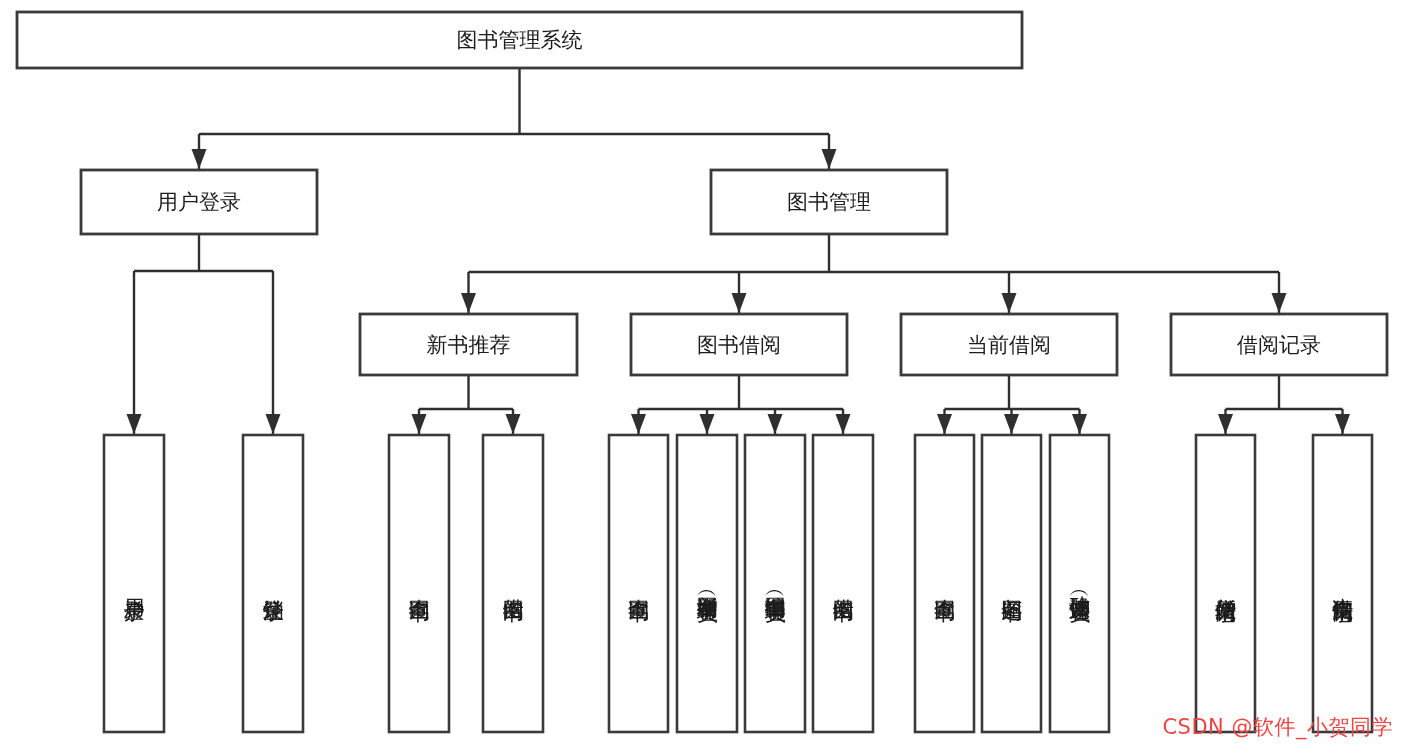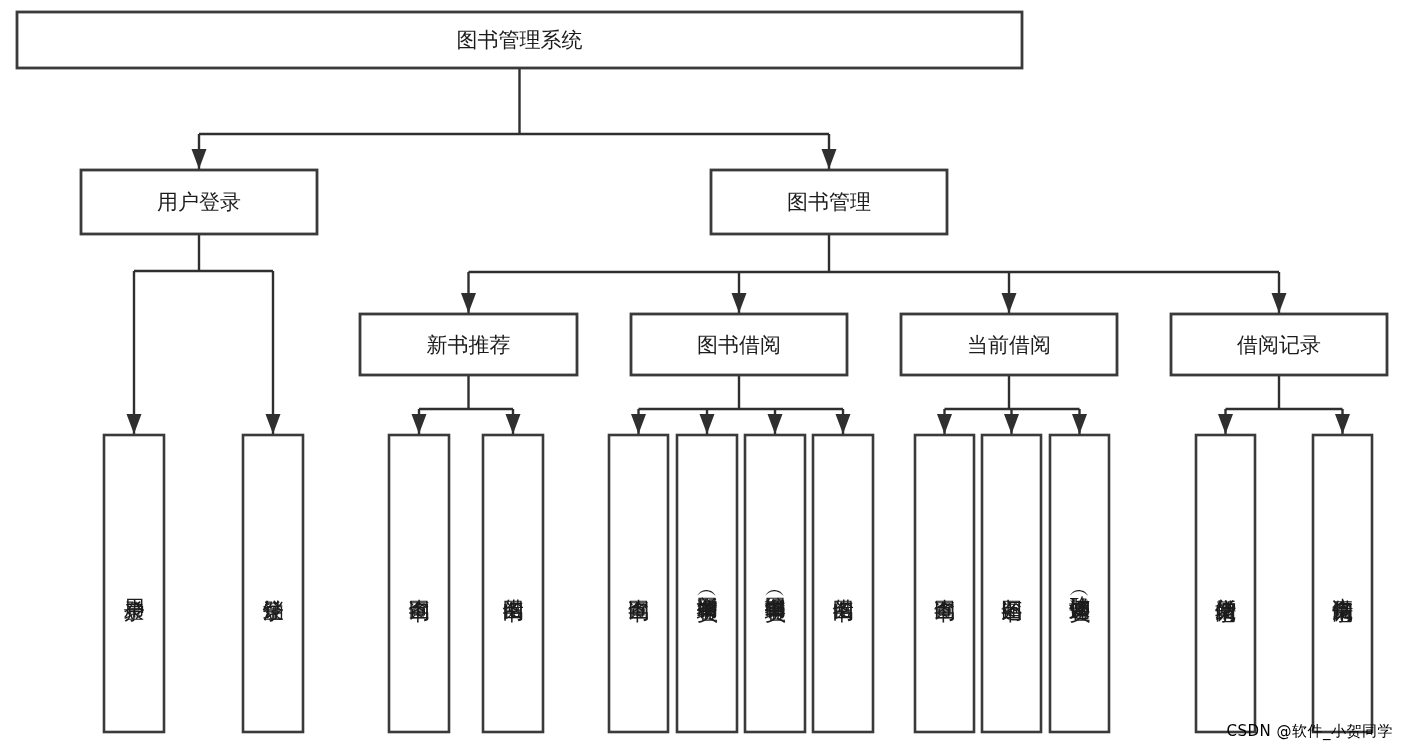--- a/index.html
+++ b/index.html
@@ -71,22 +71,22 @@
     color: #1c1c1c;
     letter-spacing: 1px;
     white-space: nowrap;
     text-align: center;
   }
   .watermark {
     position: absolute;
     right: 12px;
     bottom: 6px;
     font-family: "DejaVu Sans", "Liberation Sans", sans-serif;
-    font-size: 15px;
-    color: #000000;
+    font-size: 21px;
+    color: #ef4444;
     letter-spacing: 0.5px;
     user-select: none;
     white-space: nowrap;
     margin-left: 20px;
   }
 </style>
 </head>
 <body>
 
 <div id="diagram-root">

